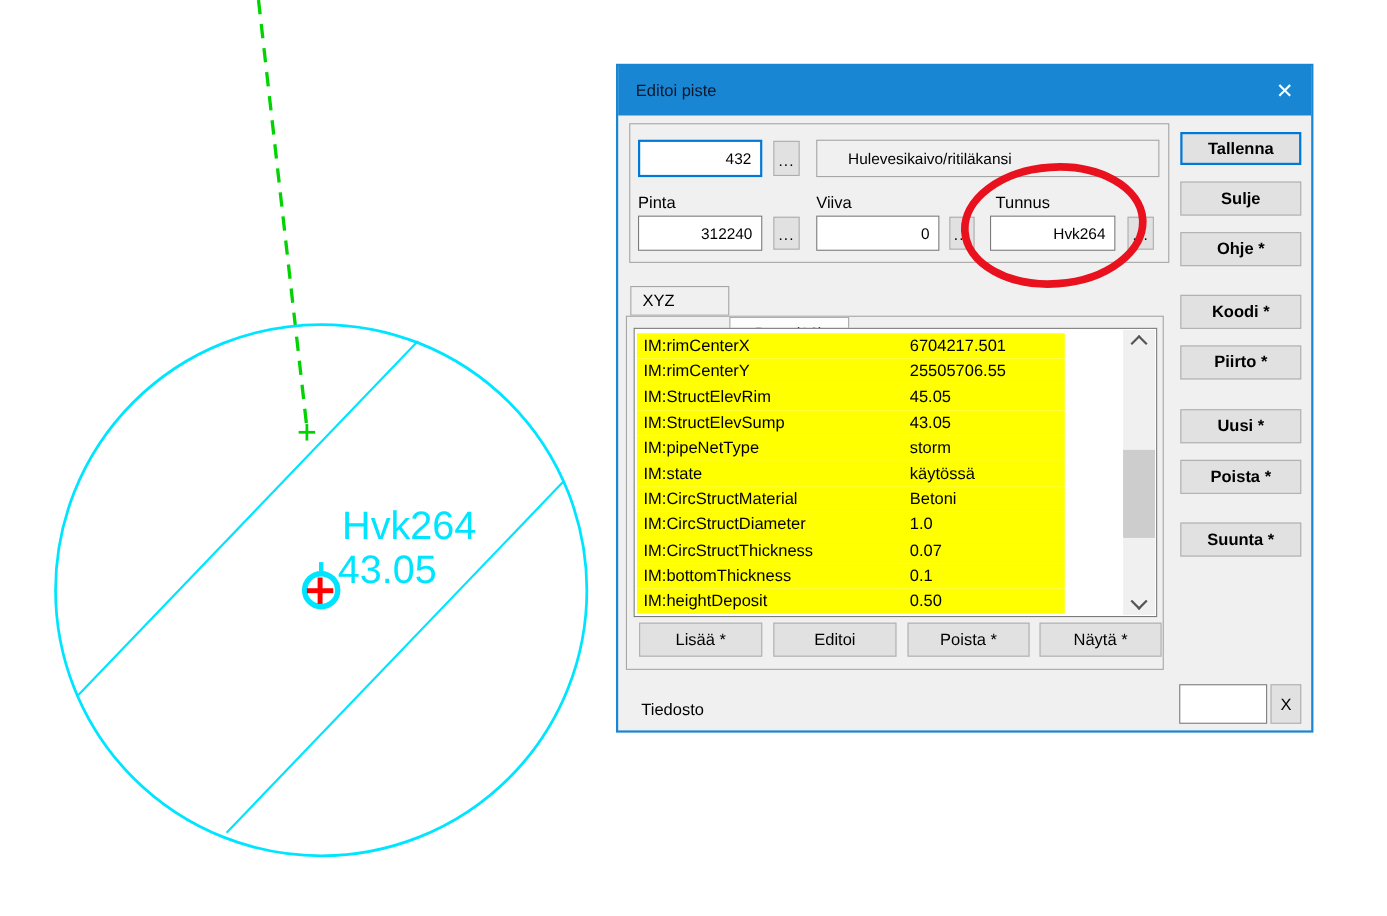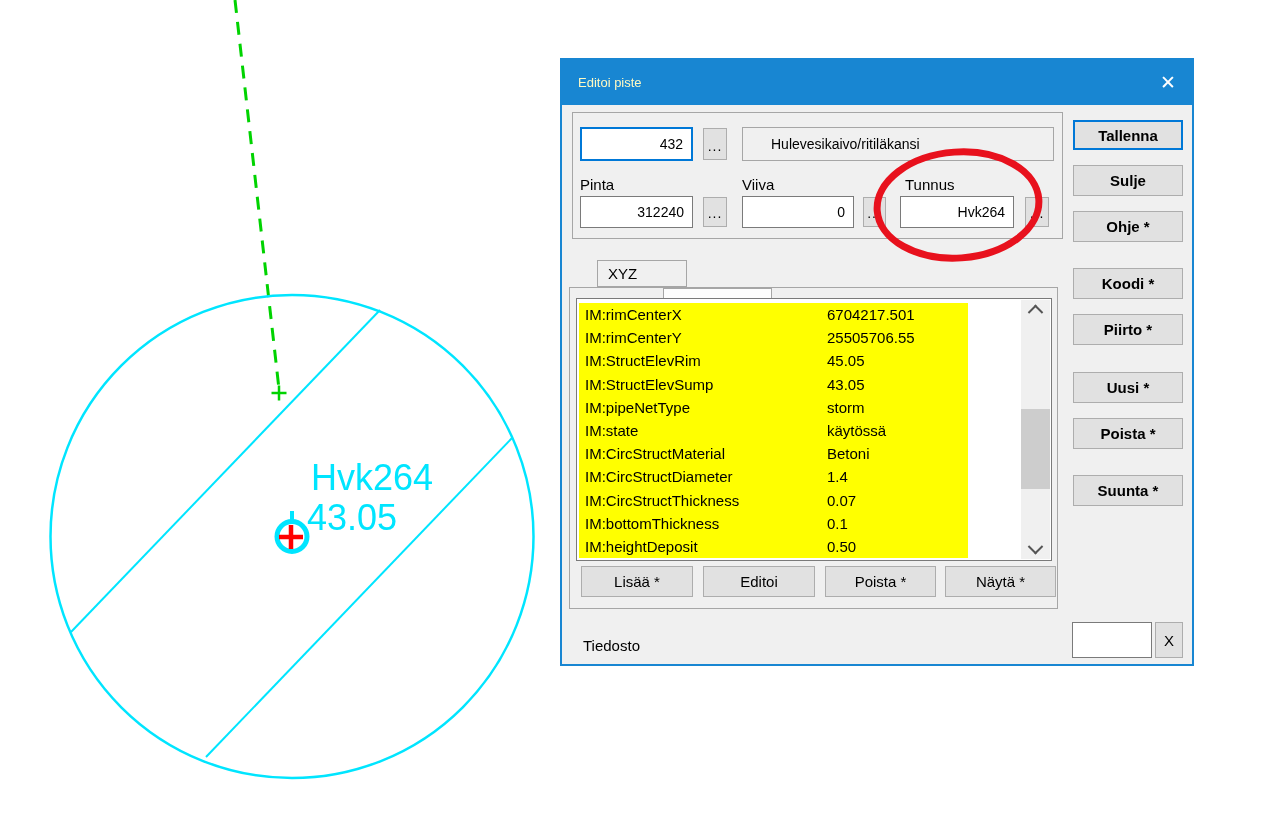--- a/index.html
+++ b/index.html
@@ -11,21 +11,21 @@
   #cad-svg{position:absolute;left:0;top:0;z-index:1;}
   
   #annot-svg{position:absolute;left:0;top:0;z-index:60;pointer-events:none;}
 
   
   .dialog{position:absolute;left:560px;top:58px;width:634px;height:608px;
           background:#f0f0f0;border:2px solid #1886d2;box-sizing:border-box;z-index:10;
           font-size:15px;color:#000;}
   .titlebar{position:absolute;left:0;top:0;right:0;height:45px;background:#1886d2;
             display:flex;align-items:center;padding-left:16px;box-sizing:border-box;}
-  .titlebar .t{color:#fef9c3;font-size:13px;}
+  .titlebar .t{color:#0f172a;font-size:15px;}
   .close-btn{position:absolute;right:0;top:0;width:48px;height:45px;display:flex;
              align-items:center;justify-content:center;color:#fff;font-size:19px;cursor:default;}
 
   .groupbox{position:absolute;border:1px solid #a6a6a6;box-sizing:border-box;}
   .gb-top{left:10px;top:52px;width:491px;height:127px;}
 
   .lbl{position:absolute;font-size:15px;white-space:nowrap;}
 
   .edit{position:absolute;background:#fff;border:1px solid #7a7a7a;box-sizing:border-box;
         font-size:14px;display:flex;align-items:center;justify-content:flex-end;
@@ -37,21 +37,21 @@
   .btn{position:absolute;background:#e1e1e1;border:1px solid #adadad;box-sizing:border-box;
        display:flex;align-items:center;justify-content:center;font-size:15px;cursor:default;}
   .btn.focus{border:2px solid #0078d7;}
   .dots{font-size:14px;letter-spacing:1px;align-items:flex-end;padding-bottom:5px;}
 
   .side-btn{left:511px;width:110px;height:31px;font-weight:bold;}
 
   .tab{position:absolute;border:1px solid #a6a6a6;box-sizing:border-box;display:flex;
        align-items:center;justify-content:center;font-size:15px;}
   .tab.inactive{left:11px;top:200px;width:90px;height:27px;background:#f0f0f0;
-                justify-content:flex-start;padding-left:10px;margin-left:24px;}
+                justify-content:flex-start;padding-left:10px;}
   .tab.active{left:101px;top:197px;width:109px;height:31px;background:#fdfdfd;z-index:3;margin-top:31px;}
   .tabpage{position:absolute;left:7px;top:227px;width:489px;height:322px;
            border:1px solid #a6a6a6;background:#f0f0f0;box-sizing:border-box;z-index:2;}
 
   .listbox{position:absolute;left:14px;top:238px;width:476px;height:263px;background:#fff;
            border:1px solid #7a7a7a;box-sizing:border-box;z-index:4;overflow:hidden;}
   .rows{position:absolute;left:2px;top:4px;}
   .row{width:389px;height:23.2px;background:#ffff00;position:relative;
        font-size:15px;line-height:23.2px;white-space:nowrap;}
   .row .n{padding-left:6px;}
@@ -136,21 +136,21 @@
 
     <div class="listbox">
       <div class="rows">
         <div class="row"><span class="n">IM:rimCenterX</span><span class="v">6704217.501</span></div>
         <div class="row"><span class="n">IM:rimCenterY</span><span class="v">25505706.55</span></div>
         <div class="row"><span class="n">IM:StructElevRim</span><span class="v">45.05</span></div>
         <div class="row"><span class="n">IM:StructElevSump</span><span class="v">43.05</span></div>
         <div class="row"><span class="n">IM:pipeNetType</span><span class="v">storm</span></div>
         <div class="row"><span class="n">IM:state</span><span class="v">käytössä</span></div>
         <div class="row"><span class="n">IM:CircStructMaterial</span><span class="v">Betoni</span></div>
-        <div class="row"><span class="n">IM:CircStructDiameter</span><span class="v">1.4</span></div>
+        <div class="row"><span class="n">IM:CircStructDiameter</span><span class="v">1.0</span></div>
         <div class="row"><span class="n">IM:CircStructThickness</span><span class="v">0.07</span></div>
         <div class="row"><span class="n">IM:bottomThickness</span><span class="v">0.1</span></div>
         <div class="row"><span class="n">IM:heightDeposit</span><span class="v">0.50</span></div>
       </div>
       <div class="scrollbar">
         <div class="sb-arrow" style="top:0;">
             <span class="chev up"></span>
           </div>
         <div class="sb-thumb"></div>
         <div class="sb-arrow" style="bottom:0;">

